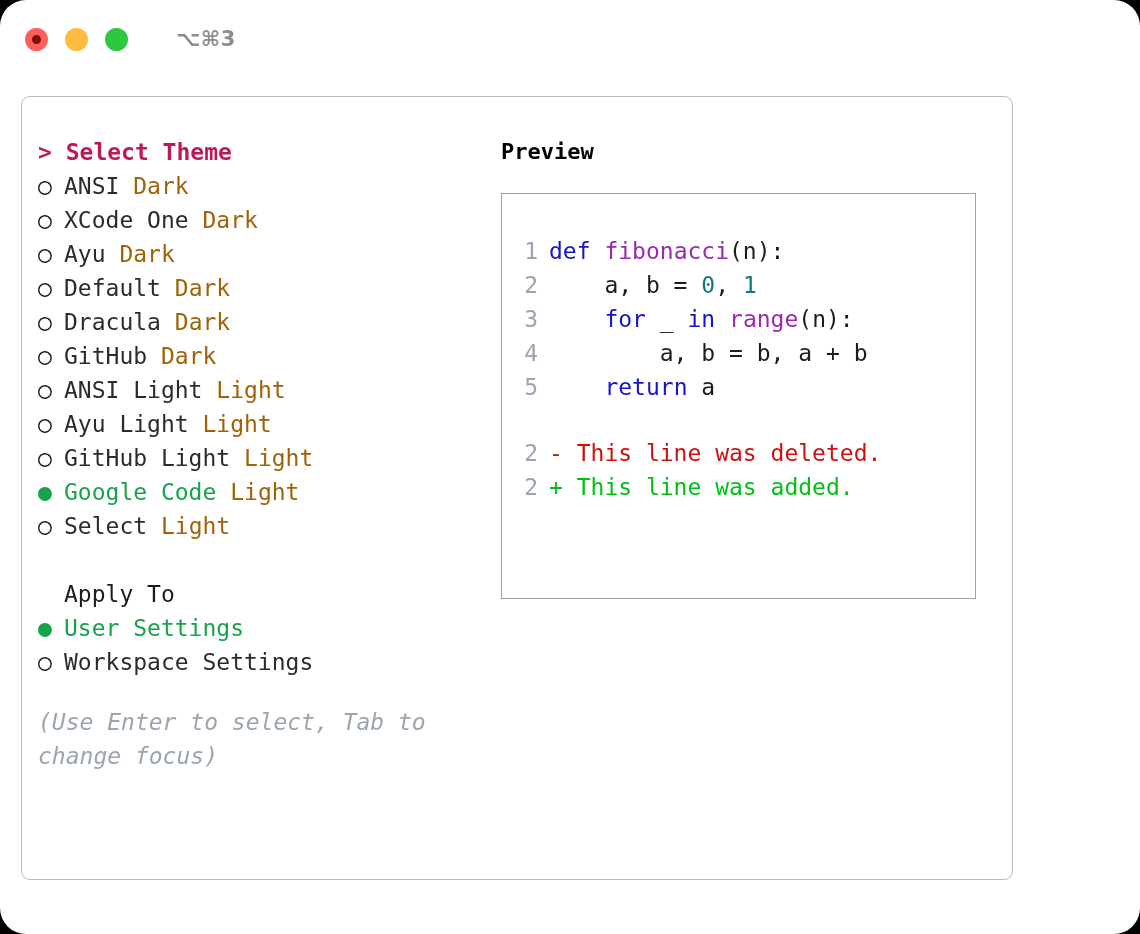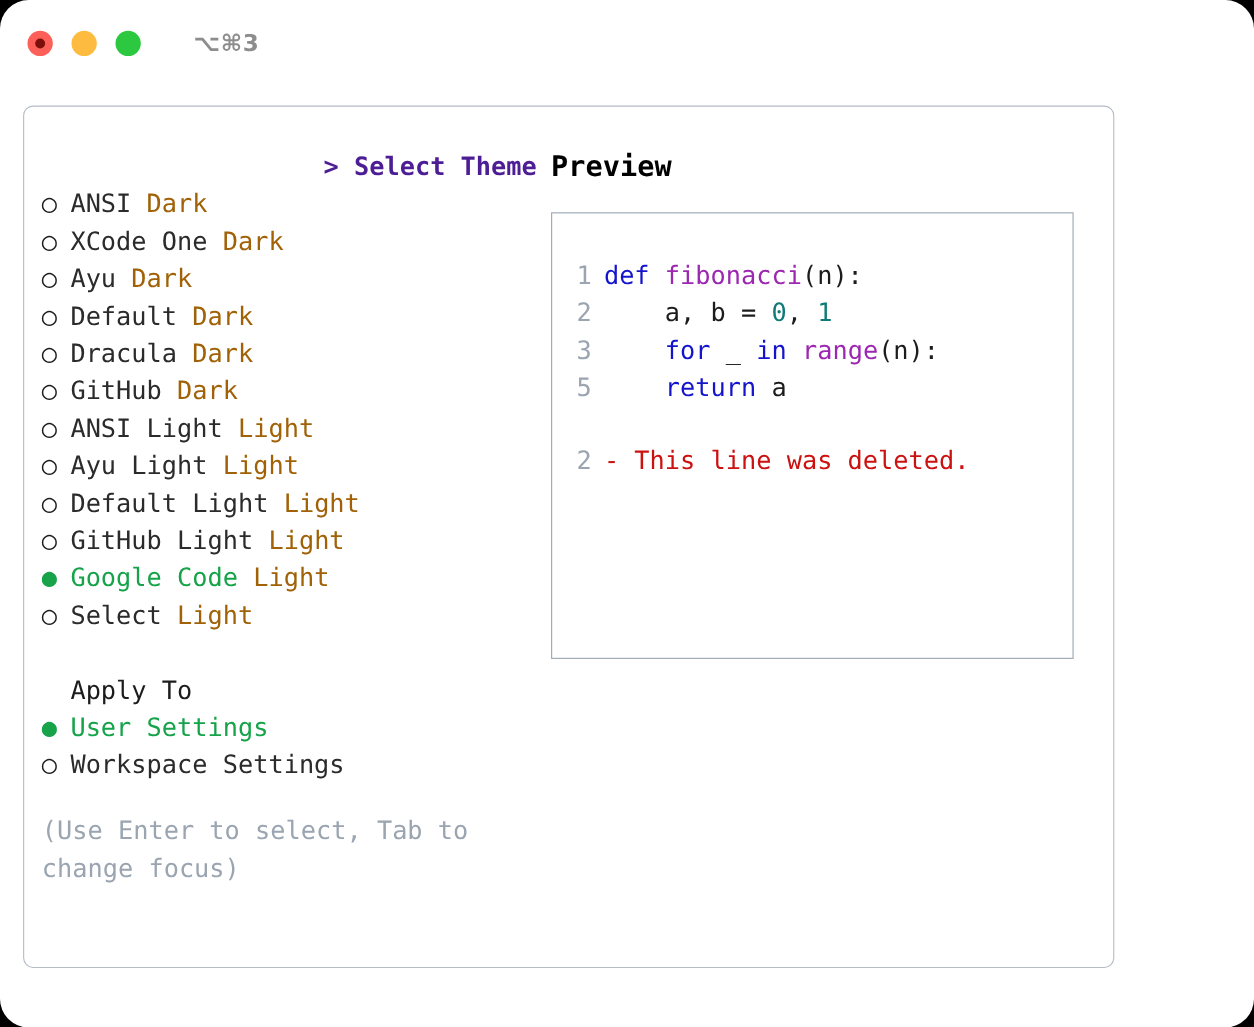--- a/index.html
+++ b/index.html
@@ -91,47 +91,47 @@
     white-space: nowrap;
     color: #1c1c1c;
   }
   .row .marker {
     display: inline-block;
     width: 26px;
     color: #1c1c1c;
   }
   .section-title {
     font-weight: 700;
-    color: #4c1d95;
-    text-align: right;
+    color: #be185d;
   }
   .muted-tag {
     color: #a16207;
   }
   .row.selected .label { color: #16a34a; }
   .row.selected .marker { color: #16a34a; }
   .row .label { color: #2b2b2b; }
   .spacer { height: 34px; }
   #hint {
     margin-top: 26px;
     font-size: 23px;
     line-height: 34px;
     color: #9aa5b1;
     width: 420px;
+    font-style: italic;
   }
 
   
   #right-col {
     position: absolute;
     left: 479px;
     top: 38px;
     width: 480px;
   }
   #preview-title {
-    font-size: 26px;
+    font-size: 22px;
     font-weight: 700;
     color: #000000;
     line-height: 34px;
   }
   #preview-box {
     margin-top: 24px;
     width: 475px;
     height: 406px;
     border: 1px solid #9aa5b1;
     box-sizing: border-box;
@@ -181,21 +181,20 @@
       <div class="row section-title">&gt; Select Theme</div>
       <div id="theme-list">
           <div class="row"><span class="marker">○</span><span class="label">ANSI</span> <span class="muted-tag">Dark</span></div>
           <div class="row"><span class="marker">○</span><span class="label">XCode One</span> <span class="muted-tag">Dark</span></div>
           <div class="row"><span class="marker">○</span><span class="label">Ayu</span> <span class="muted-tag">Dark</span></div>
           <div class="row"><span class="marker">○</span><span class="label">Default</span> <span class="muted-tag">Dark</span></div>
           <div class="row"><span class="marker">○</span><span class="label">Dracula</span> <span class="muted-tag">Dark</span></div>
           <div class="row"><span class="marker">○</span><span class="label">GitHub</span> <span class="muted-tag">Dark</span></div>
           <div class="row"><span class="marker">○</span><span class="label">ANSI Light</span> <span class="muted-tag">Light</span></div>
           <div class="row"><span class="marker">○</span><span class="label">Ayu Light</span> <span class="muted-tag">Light</span></div>
-          <div class="row"><span class="marker">○</span><span class="label">Default Light</span> <span class="muted-tag">Light</span></div>
           <div class="row"><span class="marker">○</span><span class="label">GitHub Light</span> <span class="muted-tag">Light</span></div>
           <div class="row selected"><span class="marker">●</span><span class="label">Google Code</span> <span class="muted-tag">Light</span></div>
           <div class="row"><span class="marker">○</span><span class="label">Select</span> <span class="muted-tag">Light</span></div>
         </div>
 
       <div class="spacer"></div>
 
       <div class="row">
         <span class="marker"></span><span>Apply To</span>
       </div>
@@ -207,23 +206,25 @@
       <div id="hint">(Use Enter to select, Tab to change focus)</div>
     </div>
 
     <div id="right-col">
       <div id="preview-title">Preview</div>
       <div id="preview-box">
         <div id="code-block">
             <div class="code-line"><span class="ln">1</span><span class="kw">def </span><span class="fn">fibonacci</span><span class="plain">(n):</span></div>
             <div class="code-line"><span class="ln">2</span><span class="plain">    a, b = </span><span class="num">0</span><span class="plain">, </span><span class="num">1</span></div>
             <div class="code-line"><span class="ln">3</span><span class="plain">    </span><span class="kw">for</span><span class="plain"> _ </span><span class="kw">in</span><span class="plain"> </span><span class="fn">range</span><span class="plain">(n):</span></div>
+            <div class="code-line"><span class="ln">4</span><span class="plain">        a, b = b, a + b</span></div>
             <div class="code-line"><span class="ln">5</span><span class="plain">    </span><span class="kw">return</span><span class="plain"> a</span></div>
           </div>
         <div class="gap"></div>
         <div id="diff-block">
             <div class="code-line"><span class="ln">2</span><span class="del">- This line was deleted.</span></div>
+            <div class="code-line"><span class="ln">2</span><span class="add">+ This line was added.</span></div>
           </div>
       </div>
     </div>
 
   </div>
 </div>
 
 </body></html>

